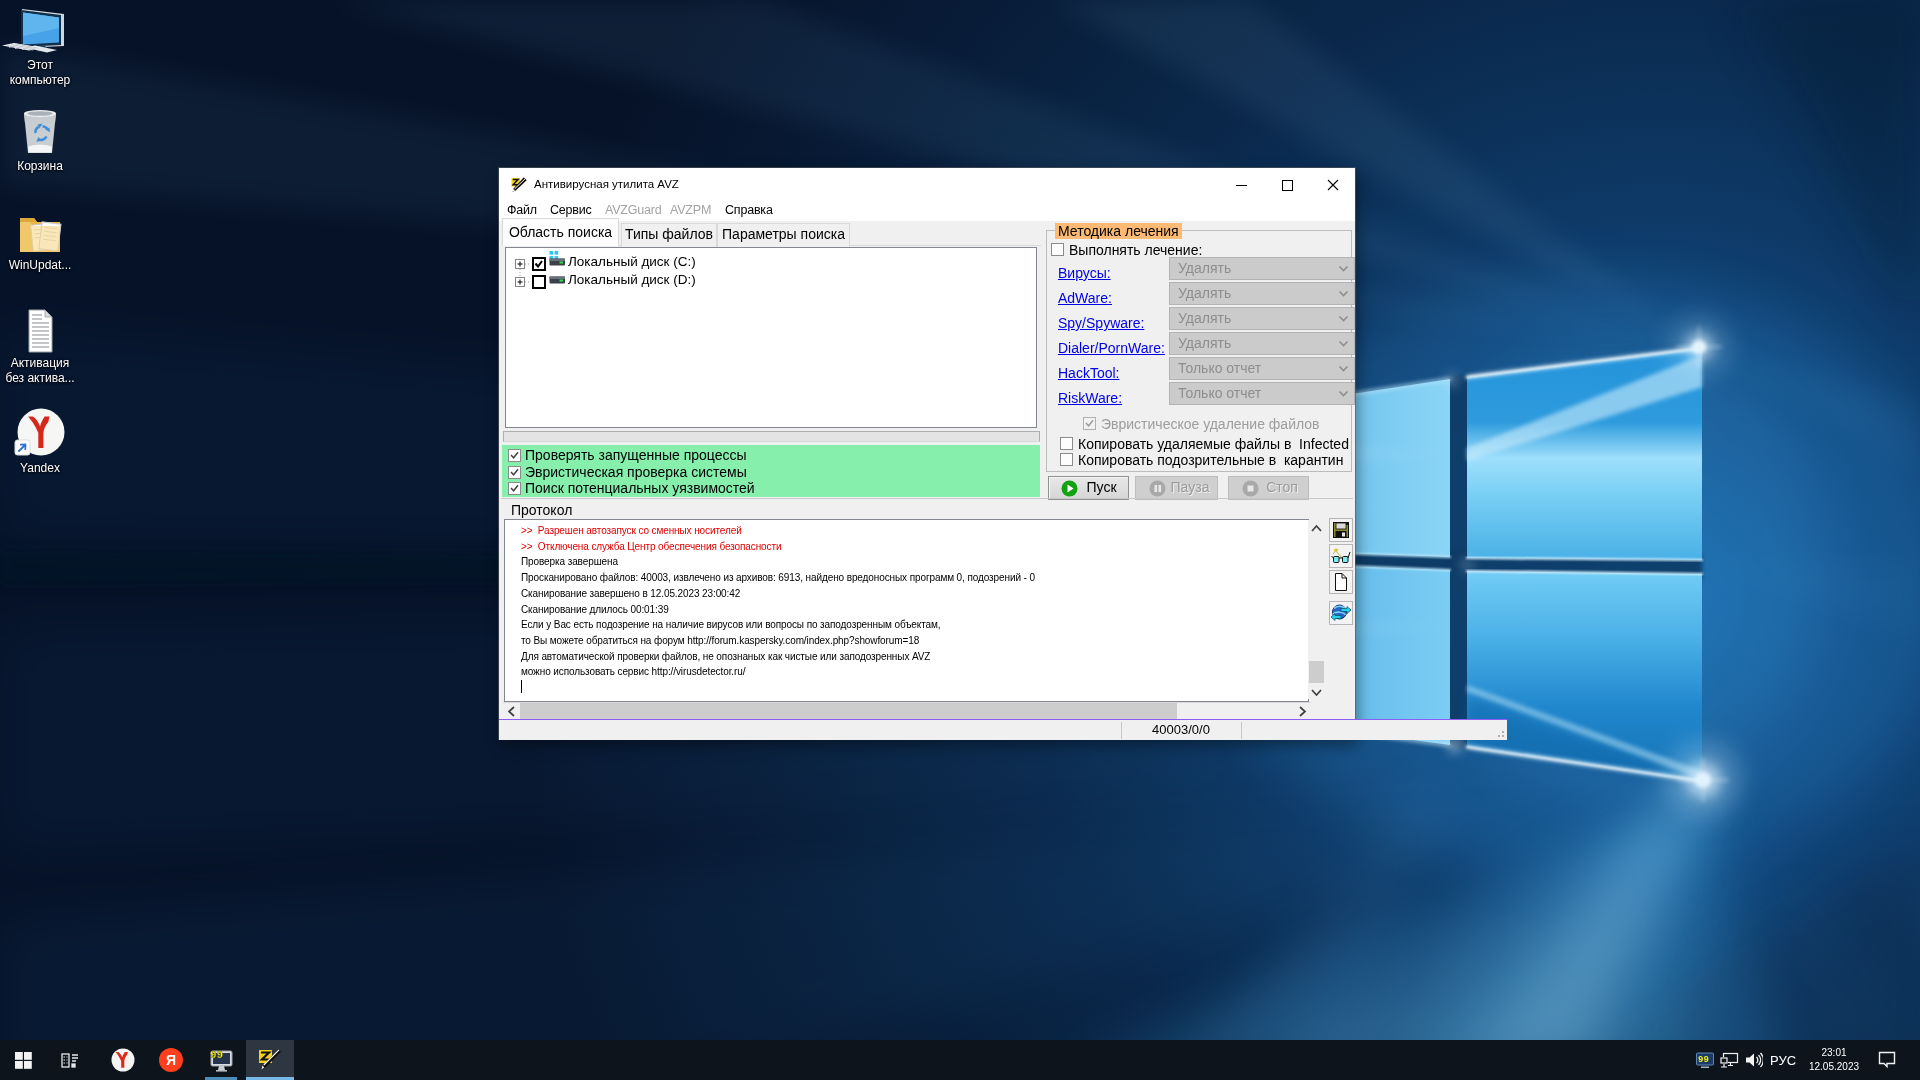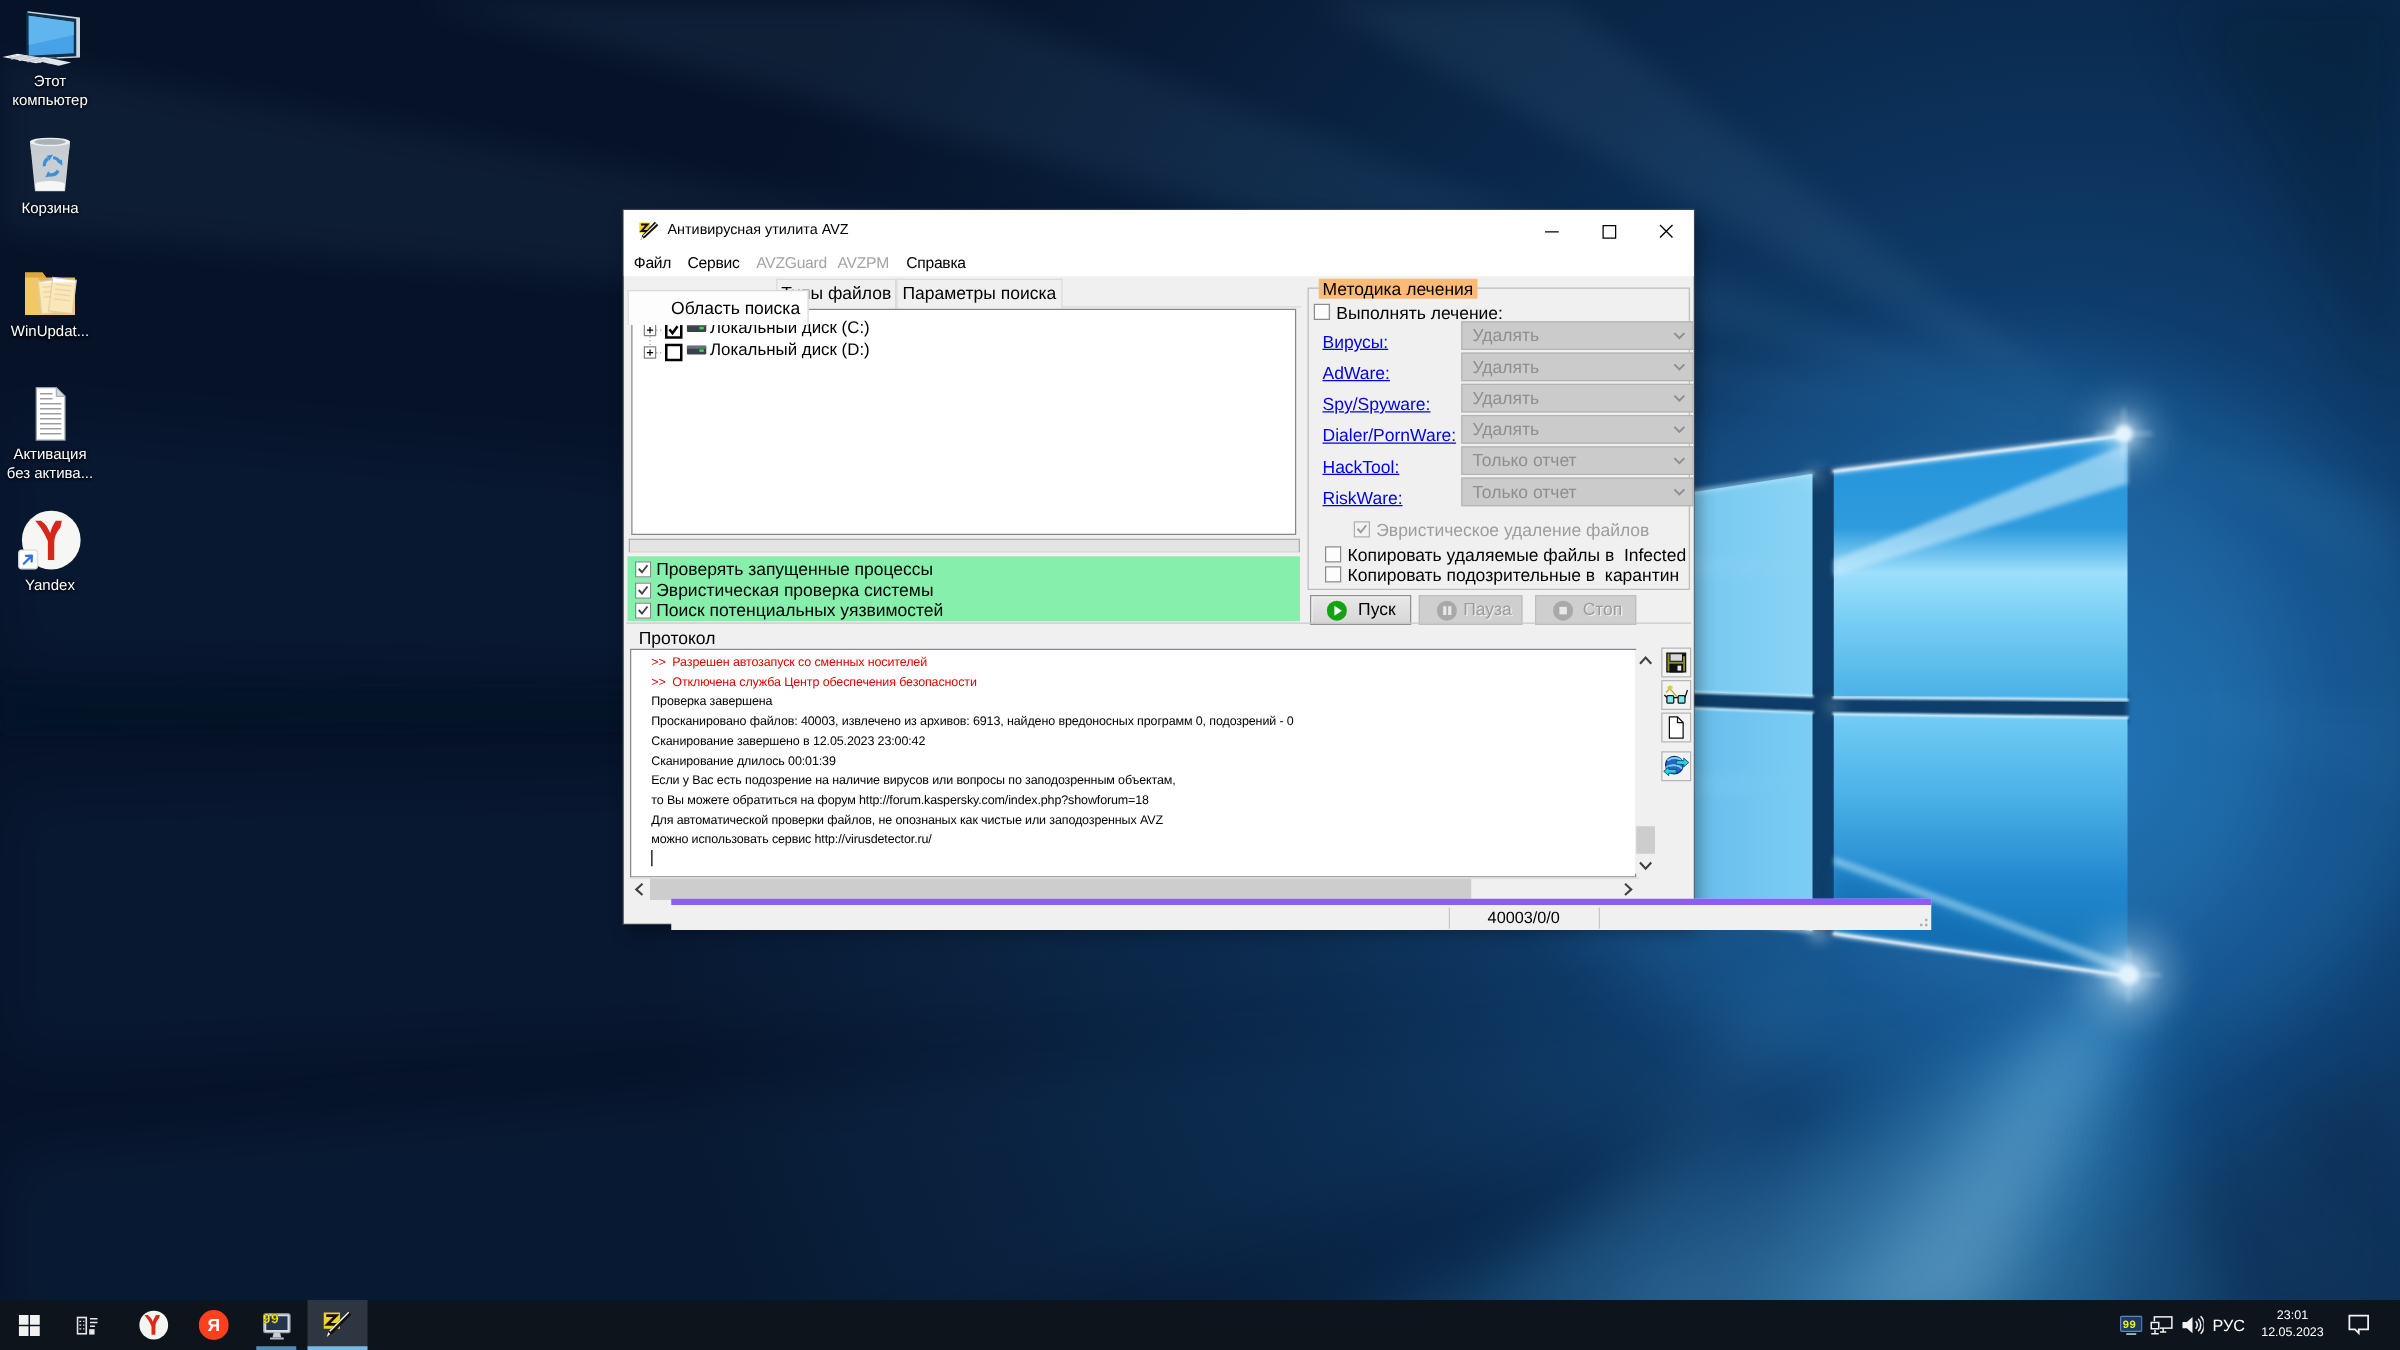--- a/index.html
+++ b/index.html
@@ -25,21 +25,21 @@
 .cbrow{position:absolute;left:6px;height:14px;line-height:14px;}
 .cb{position:absolute;width:11px;height:11px;background:#fff;border:1px solid #8b8b8b;}
 .cb svg{position:absolute;left:0px;top:0px;}
 .grpline{left:2px;top:330px;width:852px;height:1px;background:#c8c8c8;}
 .protolbl{left:12px;top:334px;}
 .logbox{left:5px;top:351px;width:803px;height:181px;background:#fff;border:1px solid #828790;overflow:hidden;}
 .logtxt{position:absolute;left:4px;top:3px;font-size:10px;line-height:15.7px;white-space:pre;letter-spacing:-0.1px;margin-left:12px;}
 .vsb{left:809px;top:352px;width:17px;height:179px;background:#f0f0f0;}
 .hsb{left:4px;top:534px;width:808px;height:17px;background:#f0f0f0;border-top:1px solid #d9d9d9;}
 .toolbtn{position:absolute;left:830px;width:22px;height:22px;background:#f3f3f3;border:1px solid #b5b5b5;}
-.statusbar{left:0px;top:551px;width:1008px;height:20px;background:#f0f0f0;border-top:5px solid #8b5cf6;margin-left:38px;}
+.statusbar{left:0px;top:551px;width:1008px;height:20px;background:#f0f0f0;border-top:1px solid #8b5cf6;}
 .groupbox{position:absolute;border:1px solid #bcbcbc;}
 .grouplbl{position:absolute;background:#fdba74;padding:0 3px;}
 .link{position:absolute;color:#0000e6;text-decoration:underline;}
 .ddown{position:absolute;left:670px;width:176px;height:21px;background:#cbcbcb;border:1px solid #b3b3b3;color:#8e8e8e;line-height:21px;padding-left:8px;font-size:14px;}
 .ddown .chev{position:absolute;right:5px;top:7px;width:11px;height:8px;}
 .btn{position:absolute;top:308px;height:22px;font-size:14px;text-align:center;line-height:21px;}
 
 #taskbar{position:absolute;left:0;top:1040px;width:1920px;height:40px;background:#0e141c;z-index:30;}
 #taskbar .abs{position:absolute;}
 .tray{color:#fff;font-size:12px;}
@@ -278,21 +278,21 @@
         <path d="M18,12 L28,22 M28,12 L18,22" stroke="#000" stroke-width="1.1"></path>
       </svg></div>
  <div class="abs menubar">
   <span style="left:8px;">Файл</span>
       <span style="left:51px;">Сервис</span>
   <span style="left:106px;color:#a3a3a3;">AVZGuard</span>
       <span style="left:171px;color:#a3a3a3;">AVZPM</span>
   <span style="left:226px;">Справка</span>
  </div>
  <div class="abs" style="left:3px;top:77px;width:539px;height:1px;background:#d9d9d9;"></div>
- <div class="abs tab tabsel" style="left:3px;top:64px;width:115px;height:27px;line-height:26px;padding-left:28px;">Область поиска</div>
+ <div class="abs tab tabsel" style="left:3px;top:50px;width:115px;height:27px;line-height:26px;">Область поиска</div>
  <div class="abs tab" style="left:122px;top:55px;width:94px;height:23px;line-height:21px;">Типы файлов</div>
  <div class="abs tab" style="left:218px;top:55px;width:131px;height:23px;line-height:21px;">Параметры поиска</div>
  <div class="abs tree">
   <svg class="abs" style="left:8px;top:5px;" width="56" height="42" viewBox="0 0 56 42">
    <g stroke="#848484" fill="#fff">
     <rect x="1.5" y="6.5" width="9" height="9"></rect>
           <rect x="1.5" y="24.5" width="9" height="9"></rect>
    </g>
    <g stroke="#000" stroke-width="1">
     <line x1="3.5" y1="11" x2="8.5" y2="11"></line>

